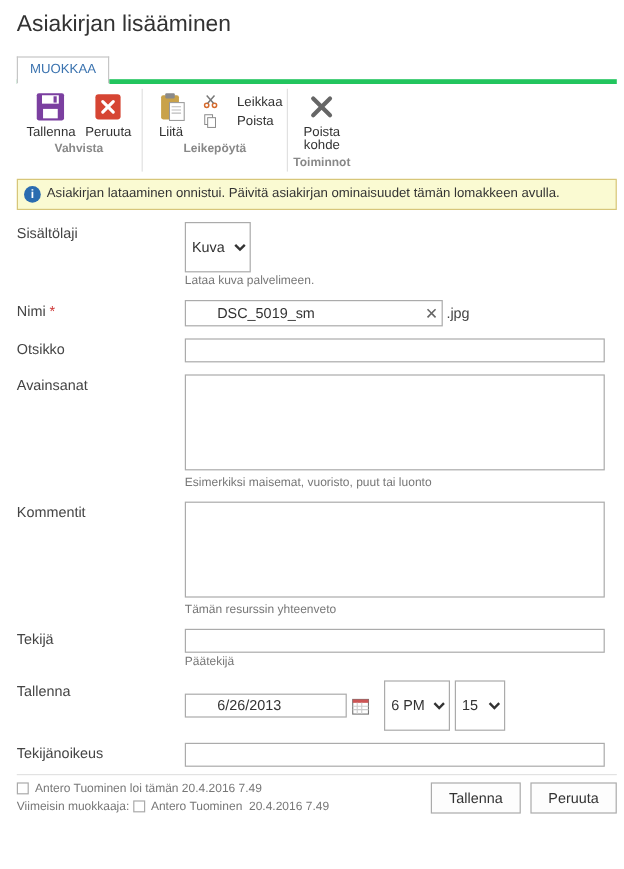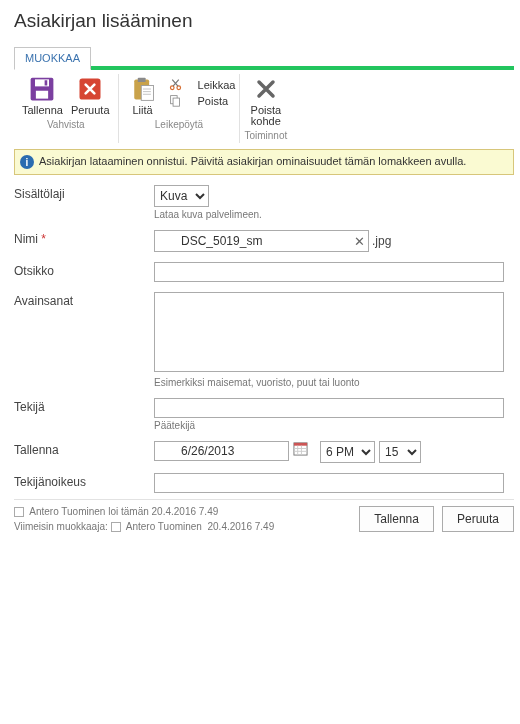--- a/index.html
+++ b/index.html
@@ -45,20 +45,21 @@
   .ribbon-group {
     text-align: center;
     padding: 1px 4px 2px 4px;
     border-right: 1px solid #e1e1e1;
   }
   .ribbon-group:last-child { border-right: none; }
   .ribbon-group-title {
     font-size: 10px;
     color: #888;
     margin-top: 3px;
+    font-weight: bold;
   }
   .rib-btns { display: flex; align-items: flex-start; justify-content: center; }
   .rib-btn {
     display: flex;
     flex-direction: column;
     align-items: center;
     font-size: 11px;
     color: #333;
     padding: 0 4px;
     cursor: pointer;
@@ -119,38 +120,38 @@
   .help { font-size: 10px; color: #777; margin-top: 2px; }
 
   select, input[type="text"], textarea {
     font-family: inherit;
     font-size: 12px;
     border: 1px solid #ababab;
     background: #fff;
     color: #333;
     padding-left: 26px;
   }
-  select { padding: 2px 1px; }
+  select { padding: 12px 1px; }
   .sel-kuva { width: 55px; }
   .name-wrap { display: flex; align-items: center; gap: 3px; }
   .name-input {
     width: 215px;
     padding: 3px 22px 3px 4px;
     border: 1px solid #2a8dd4;
     outline: none;
   }
   .name-box { position: relative; }
   .clear-x {
     position: absolute; right: 4px; top: 50%; transform: translateY(-50%);
     font-size: 13px; color: #666; cursor: pointer;
   }
   .ext { font-size: 12px; color: #444; }
   .full-input { width: 100%; max-width: 350px; padding: 2px 3px; }
   .ta { width: 100%; max-width: 350px; height: 80px; resize: none; padding: 2px 3px; }
-  .date-row { display: flex; align-items: flex-start; gap: 4px; }
+  .date-row { display: flex; align-items: center; gap: 4px; }
   .date-input { width: 135px; padding: 2px 3px; }
   .cal-icon svg { width: 15px; height: 15px; display: block; cursor: pointer; margin-right: 8px; }
   .time-sel { width: 55px; }
   .min-sel { width: 42px; }
 
   .footer {
     margin: 2px 6px 0 14px;
     border-top: 1px solid #e2e2e2;
     font-size: 10px;
     color: #777;
@@ -296,20 +297,27 @@
   </div>
 
   <div class="row">
     <div class="label">Avainsanat</div>
     <div class="field">
       <textarea class="ta" style=""></textarea>
       <div class="help">Esimerkiksi maisemat, vuoristo, puut tai luonto</div>
     </div>
   </div>
 
+  <div class="row">
+    <div class="label">Kommentit</div>
+    <div class="field">
+      <textarea class="ta" style=""></textarea>
+      <div class="help">Tämän resurssin yhteenveto</div>
+    </div>
+  </div>
 
   <div class="row">
     <div class="label">Tekijä</div>
     <div class="field">
       <input type="text" class="full-input" value="" style="">
       <div class="help">Päätekijä</div>
     </div>
   </div>
 
   <div class="row">

